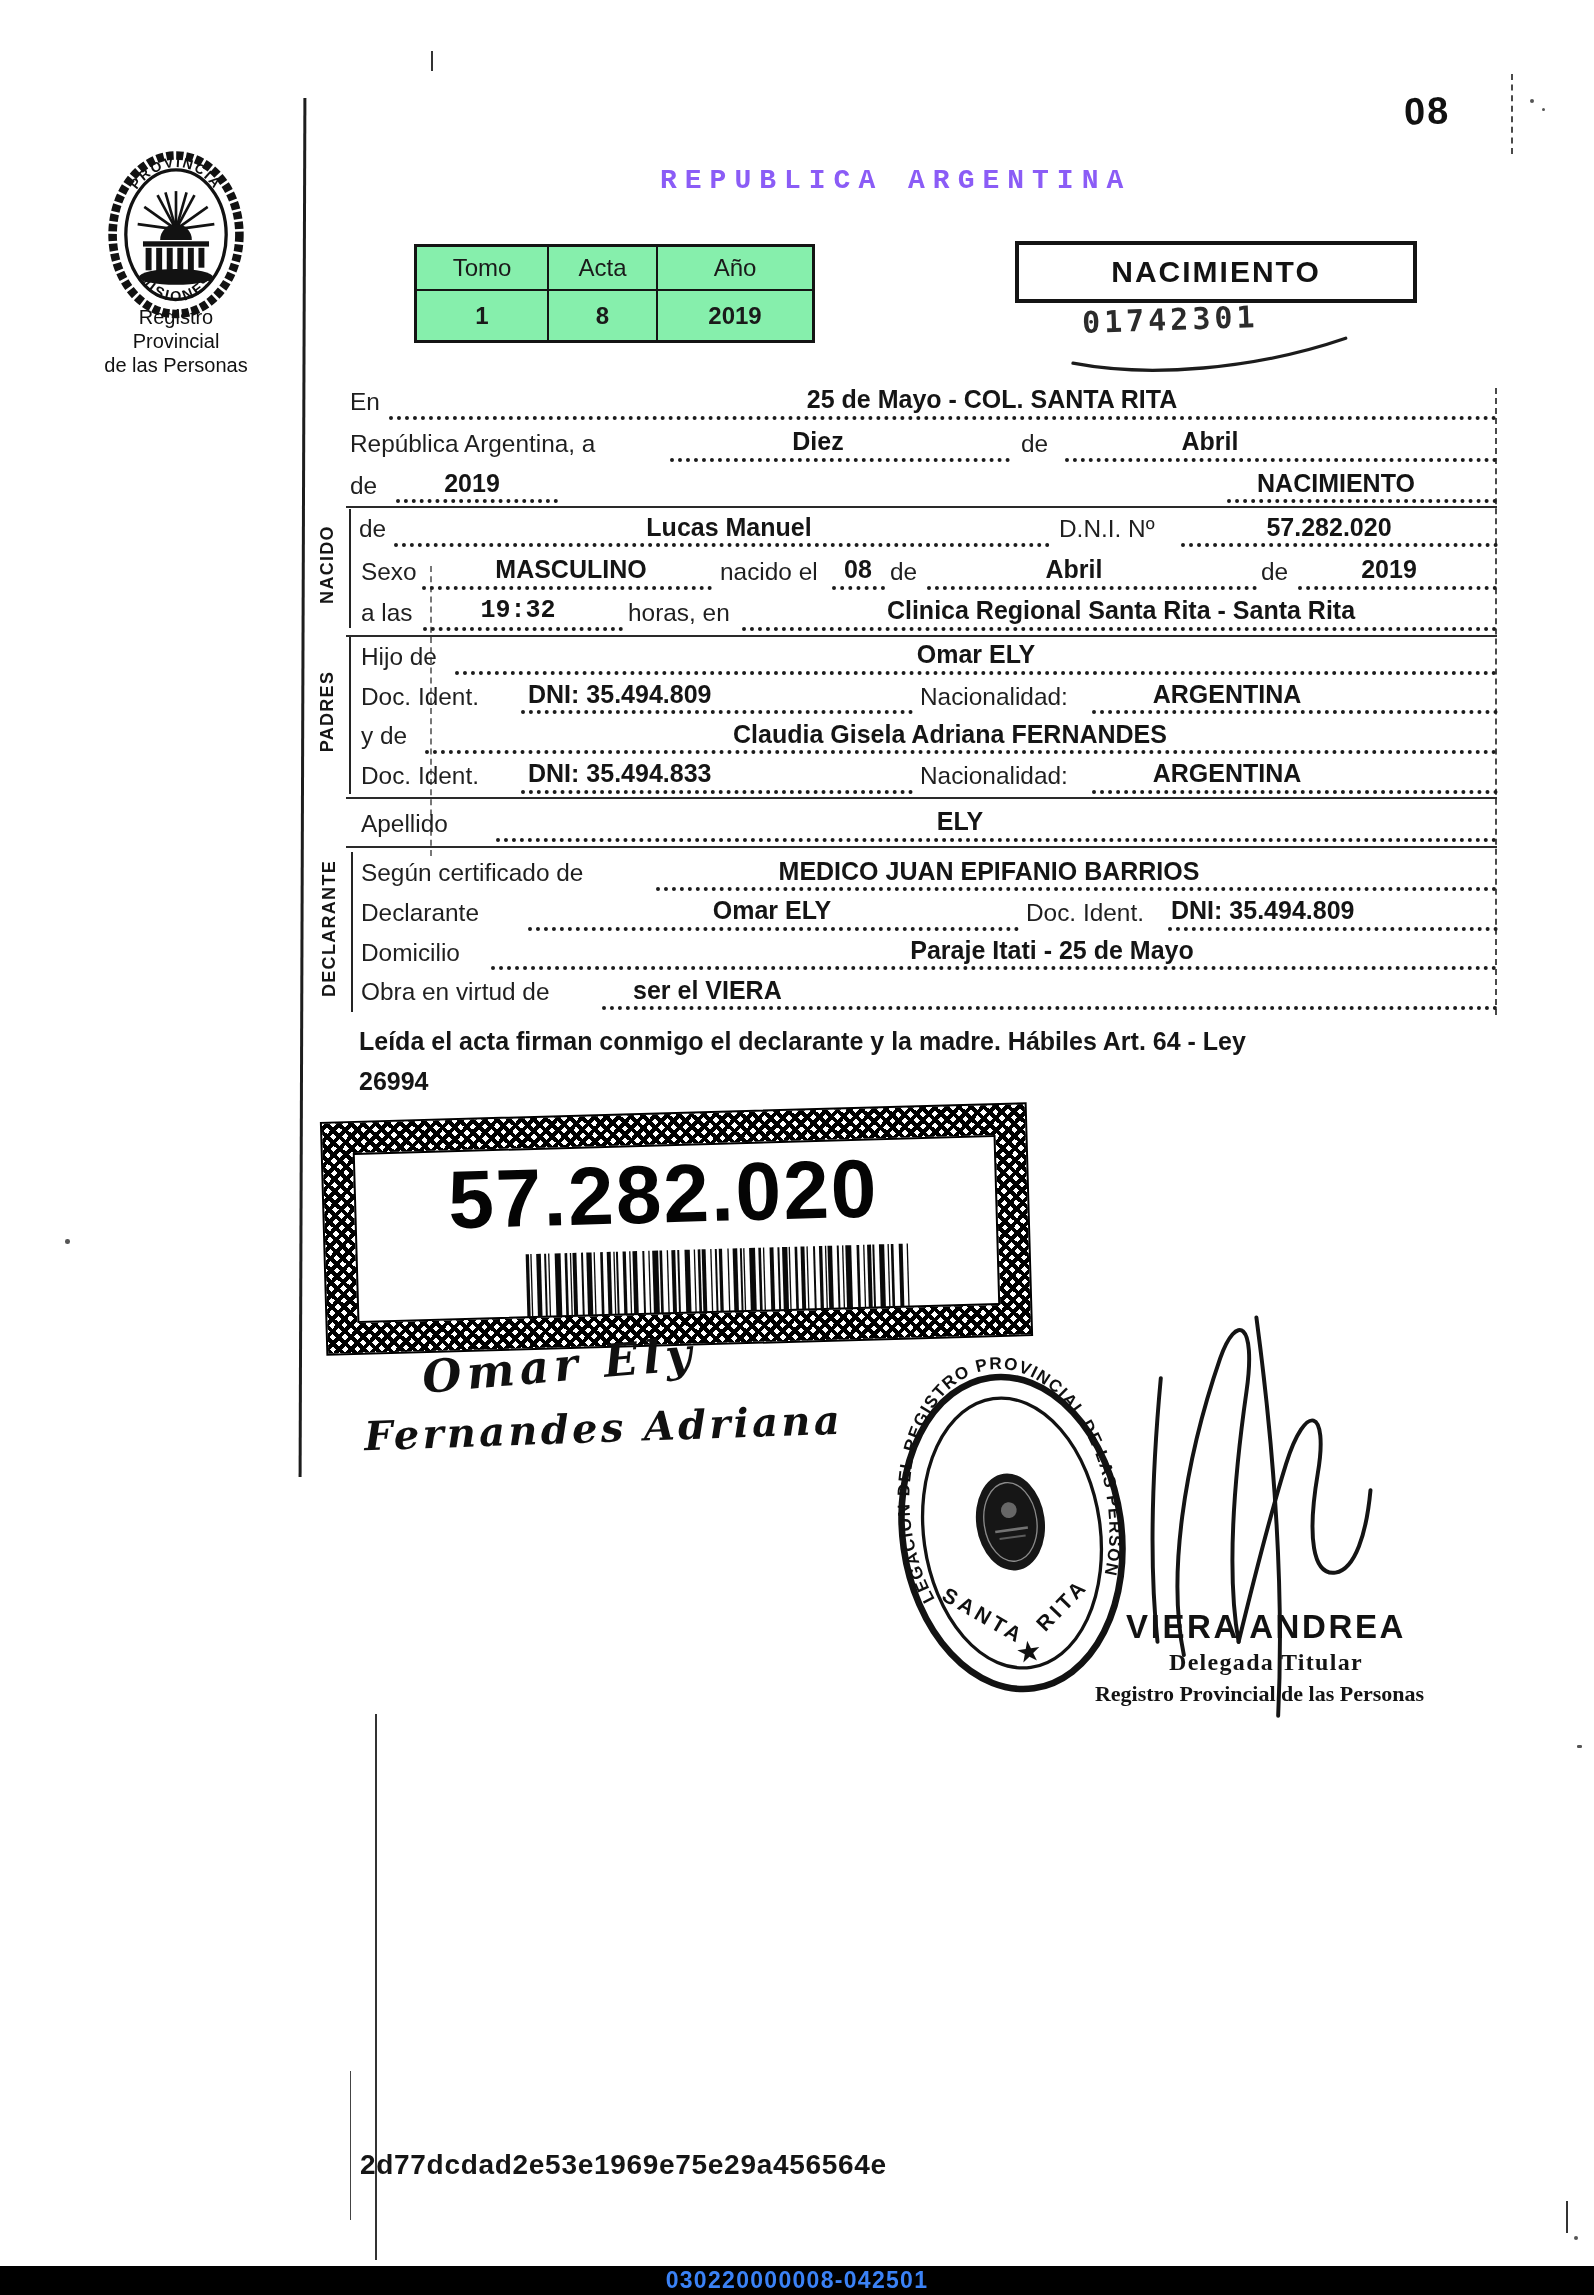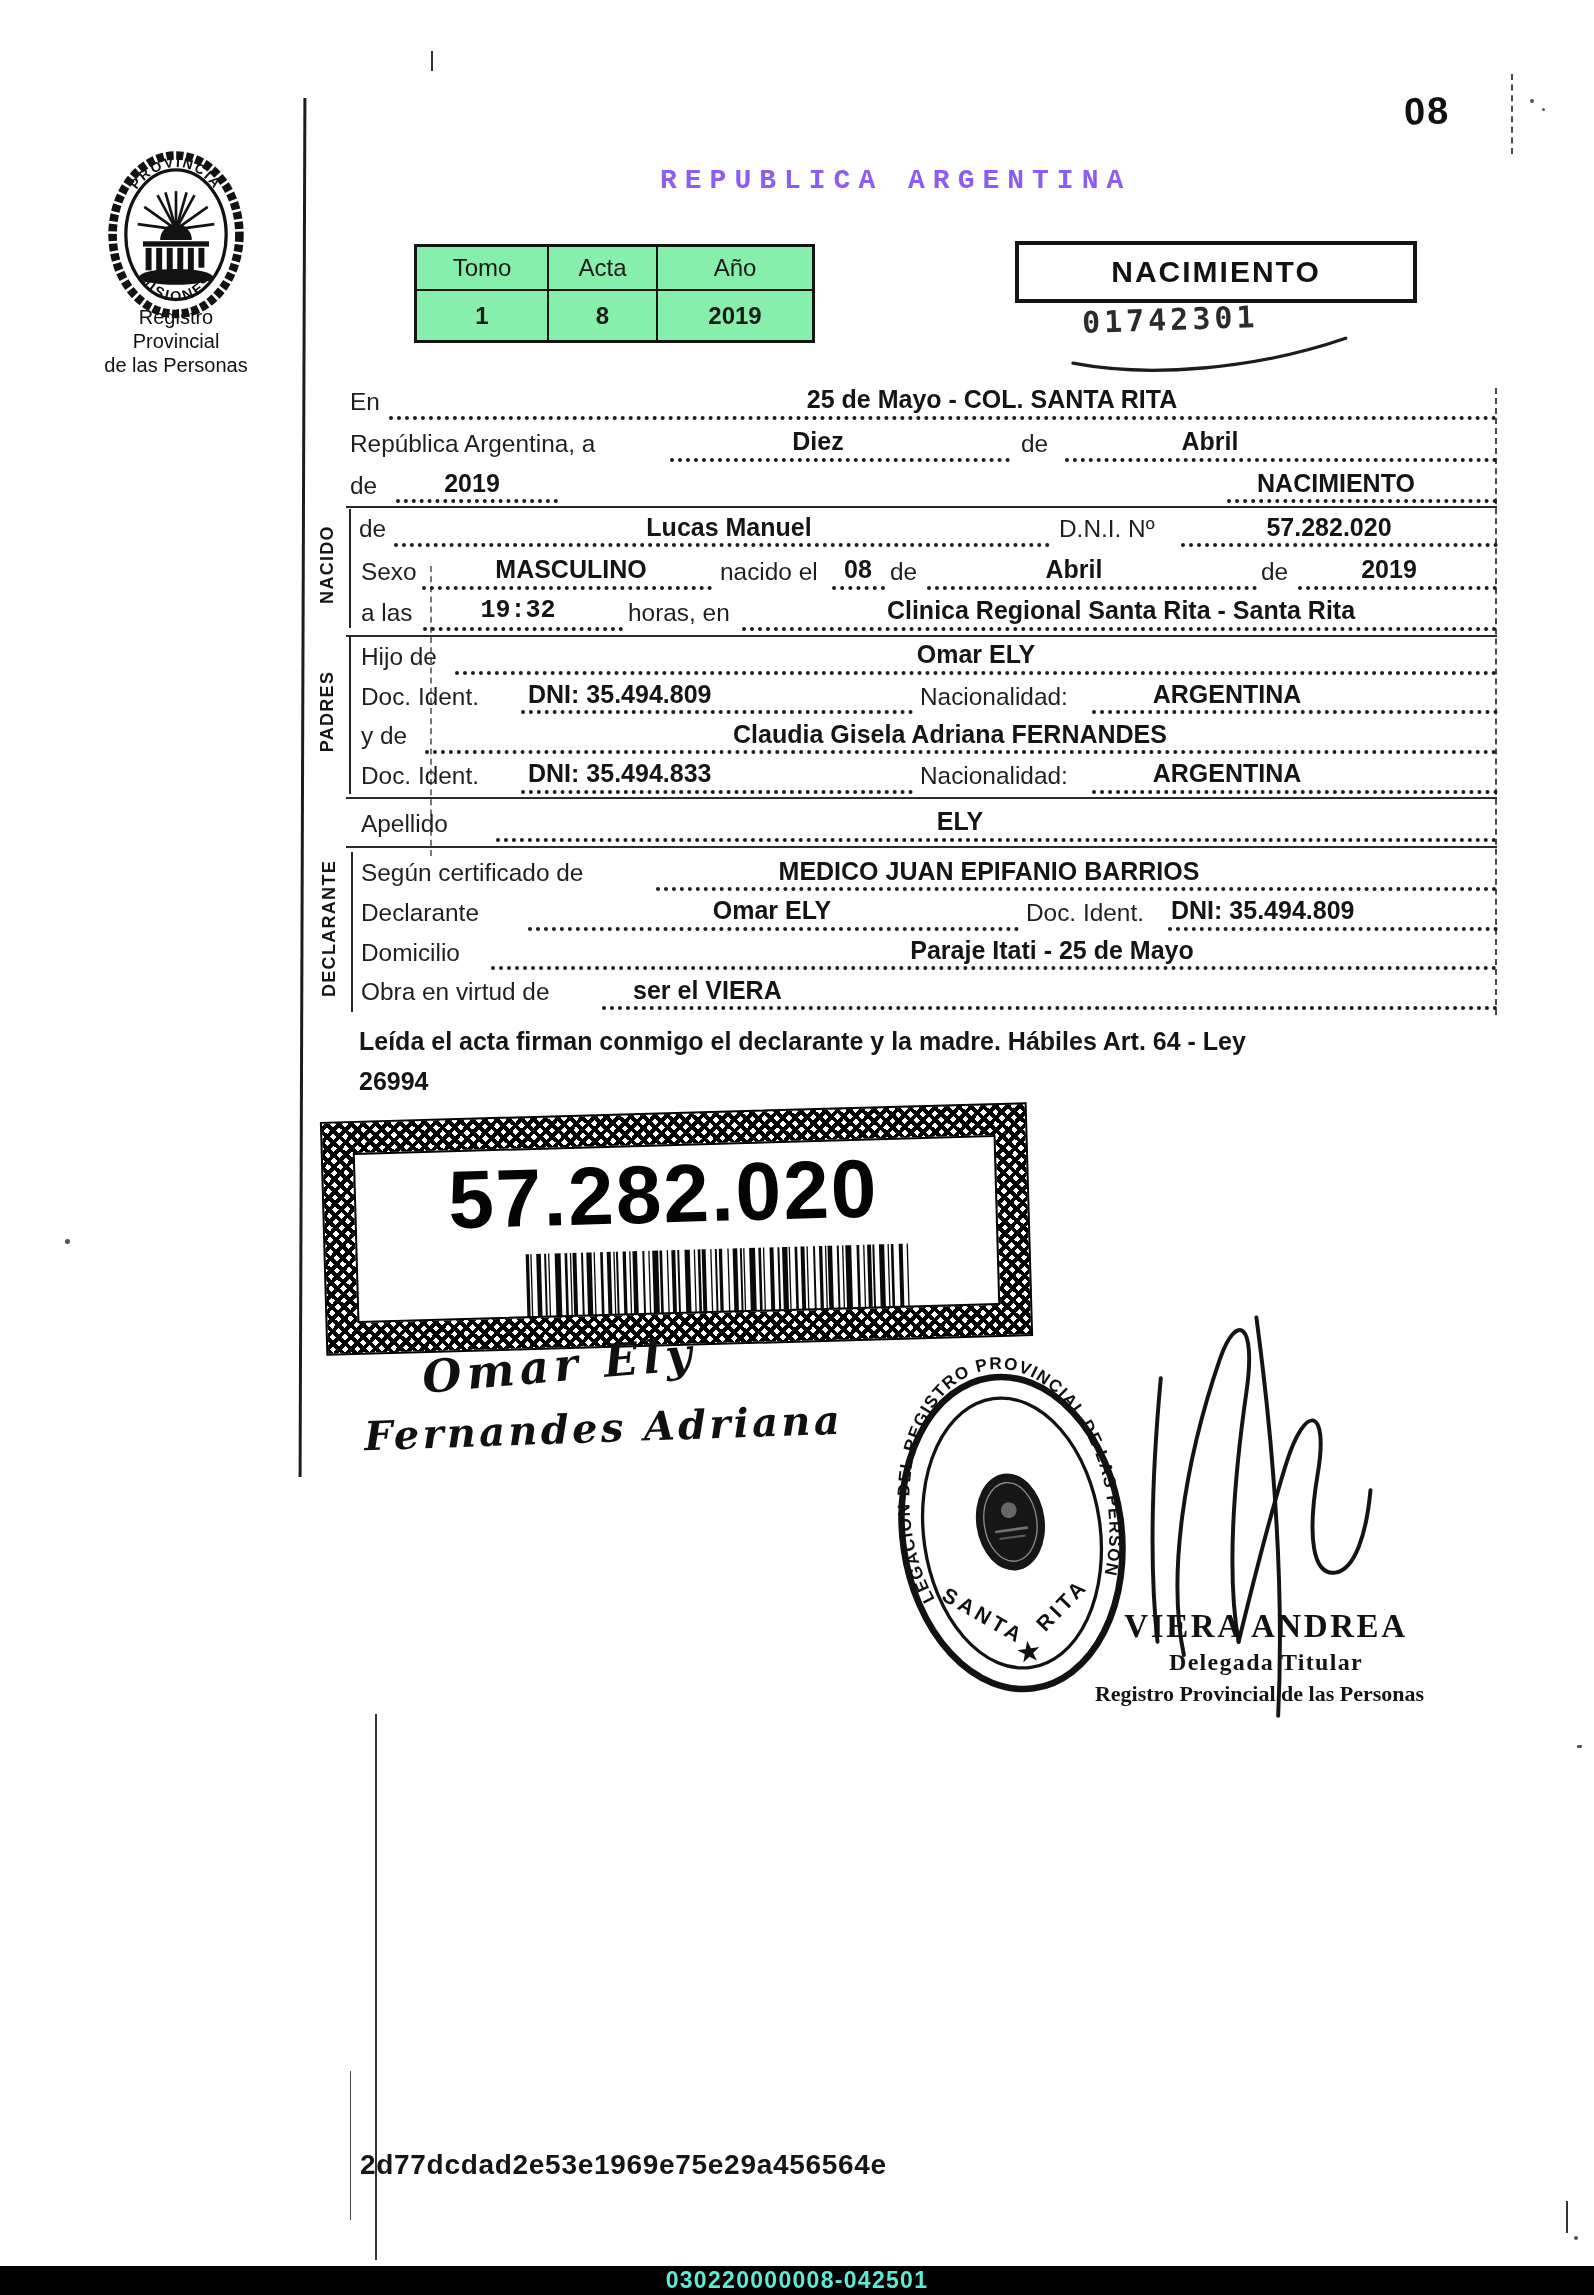--- a/index.html
+++ b/index.html
@@ -37,30 +37,30 @@
          border:2.6px solid #000;
          background:
            repeating-linear-gradient(45deg,#000 0 4px,rgba(255,255,255,0) 4px 8.6px),
            repeating-linear-gradient(-45deg,#000 0 4px,#fff 4px 8.6px);}
   .stampInner{position:absolute;inset:30px;background:#fff;border:2px solid #000;}
   .stampDni{position:absolute;left:92px;top:1.3px;font-size:82px;font-weight:800;
             letter-spacing:2px;color:#040404;}
   .sig{position:absolute;font-family:"DejaVu Serif","Liberation Serif",serif;font-style:italic;
        font-weight:bold;color:#101010;white-space:nowrap;}
   .officialName{position:absolute;left:1121px;top:1608px;width:290px;text-align:center;
-                font-family:Liberation Serif, serif;font-weight:bold;font-size:33px;letter-spacing:2.6px;color:#121212;}
+                font-family:Liberation Sans, sans-serif;font-weight:bold;font-size:33px;letter-spacing:2.6px;color:#121212;}
   .officialRole{position:absolute;left:1121px;top:1649px;width:290px;text-align:center;
                 font-family:"Liberation Serif",serif;font-weight:bold;font-size:24px;letter-spacing:1.3px;color:#141414;}
   .officialOrg{position:absolute;left:1075px;top:1681px;width:369px;text-align:center;
                font-family:"Liberation Serif",serif;font-weight:bold;font-size:22px;color:#141414;}
   .hash{position:absolute;left:360px;top:2149px;font-size:28px;font-weight:bold;
         letter-spacing:0.7px;color:#151515;}
   .strip{position:absolute;left:0;top:2266px;width:1594px;height:29px;background:#000;
          display:flex;align-items:center;justify-content:center;}
-  .stripText{color:#5eead4;font-size:23px;font-weight:bold;letter-spacing:1.3px;}
+  .stripText{color:#3b82f6;font-size:23px;font-weight:bold;letter-spacing:1.3px;}
   .caption{position:absolute;left:98px;top:305px;width:156px;text-align:center;font-size:20px;
            font-weight:500;line-height:1.2;white-space:pre-line;color:#111;}
   .dashGuide{position:absolute;border-left:2px dashed #4a4a4a;}
   .dot{position:absolute;border-radius:50%;background:#555;}
   svg{overflow:visible;}
 </style>
 </head>
 <body>
 
 <div class="page">

